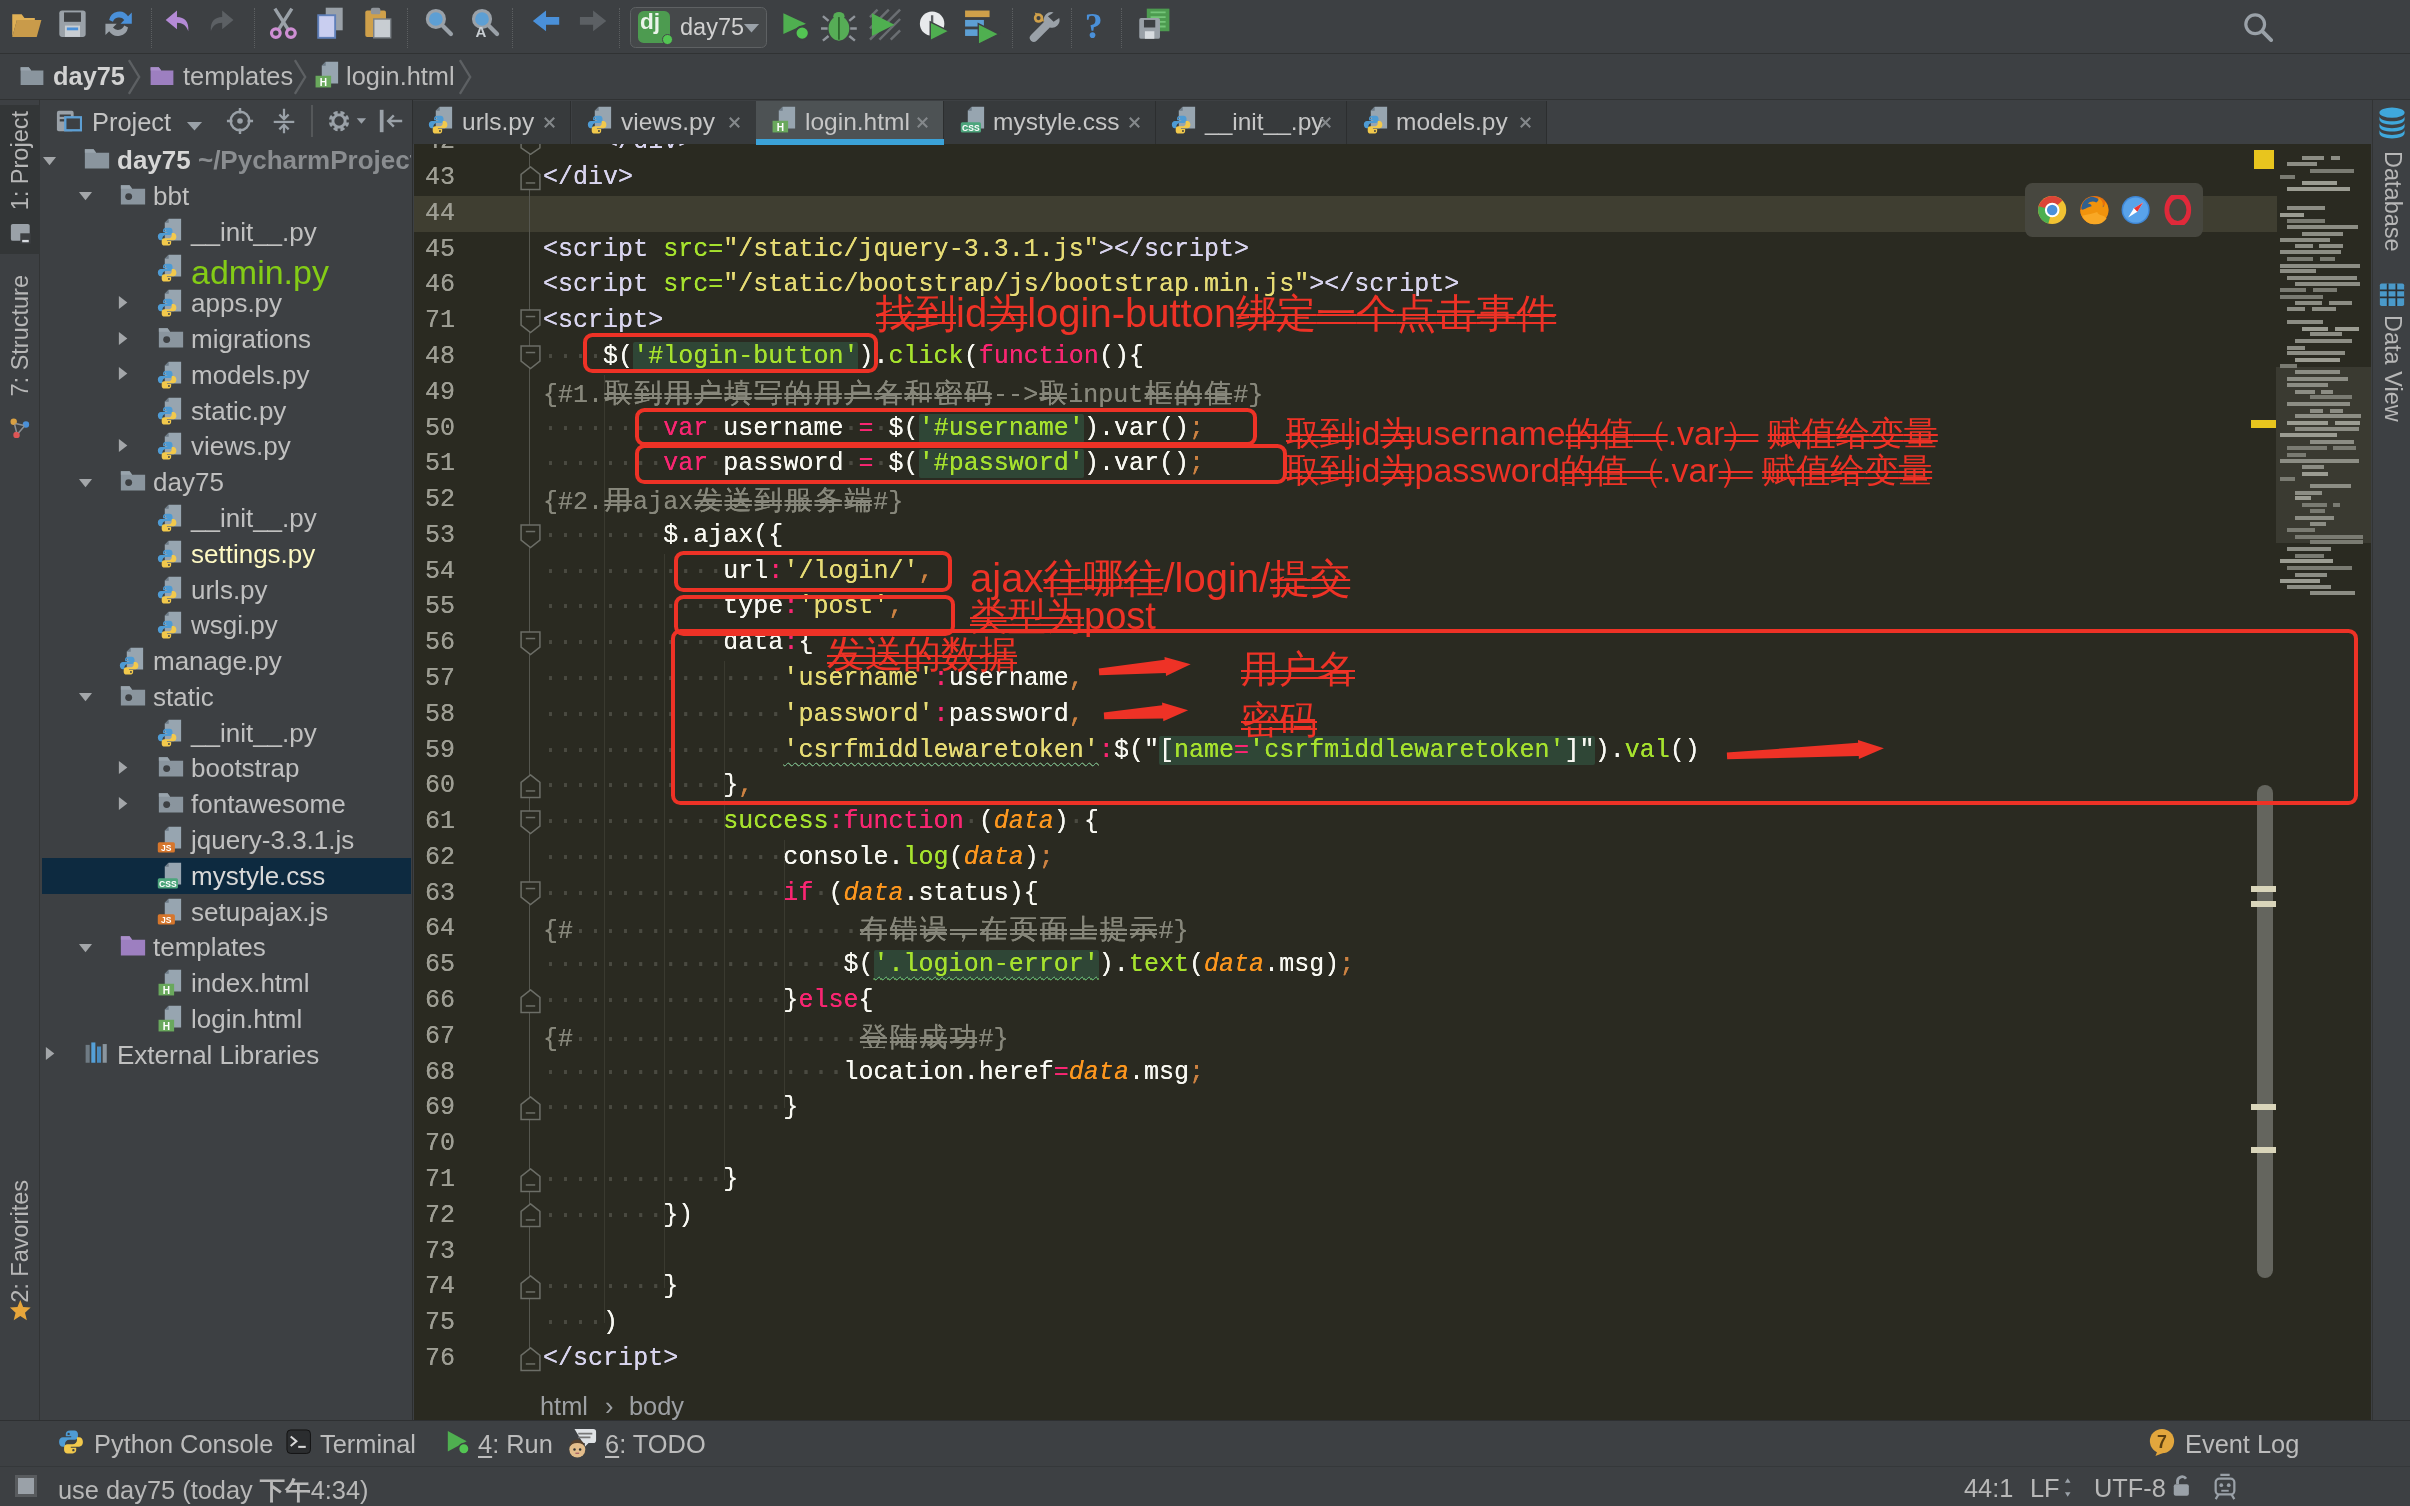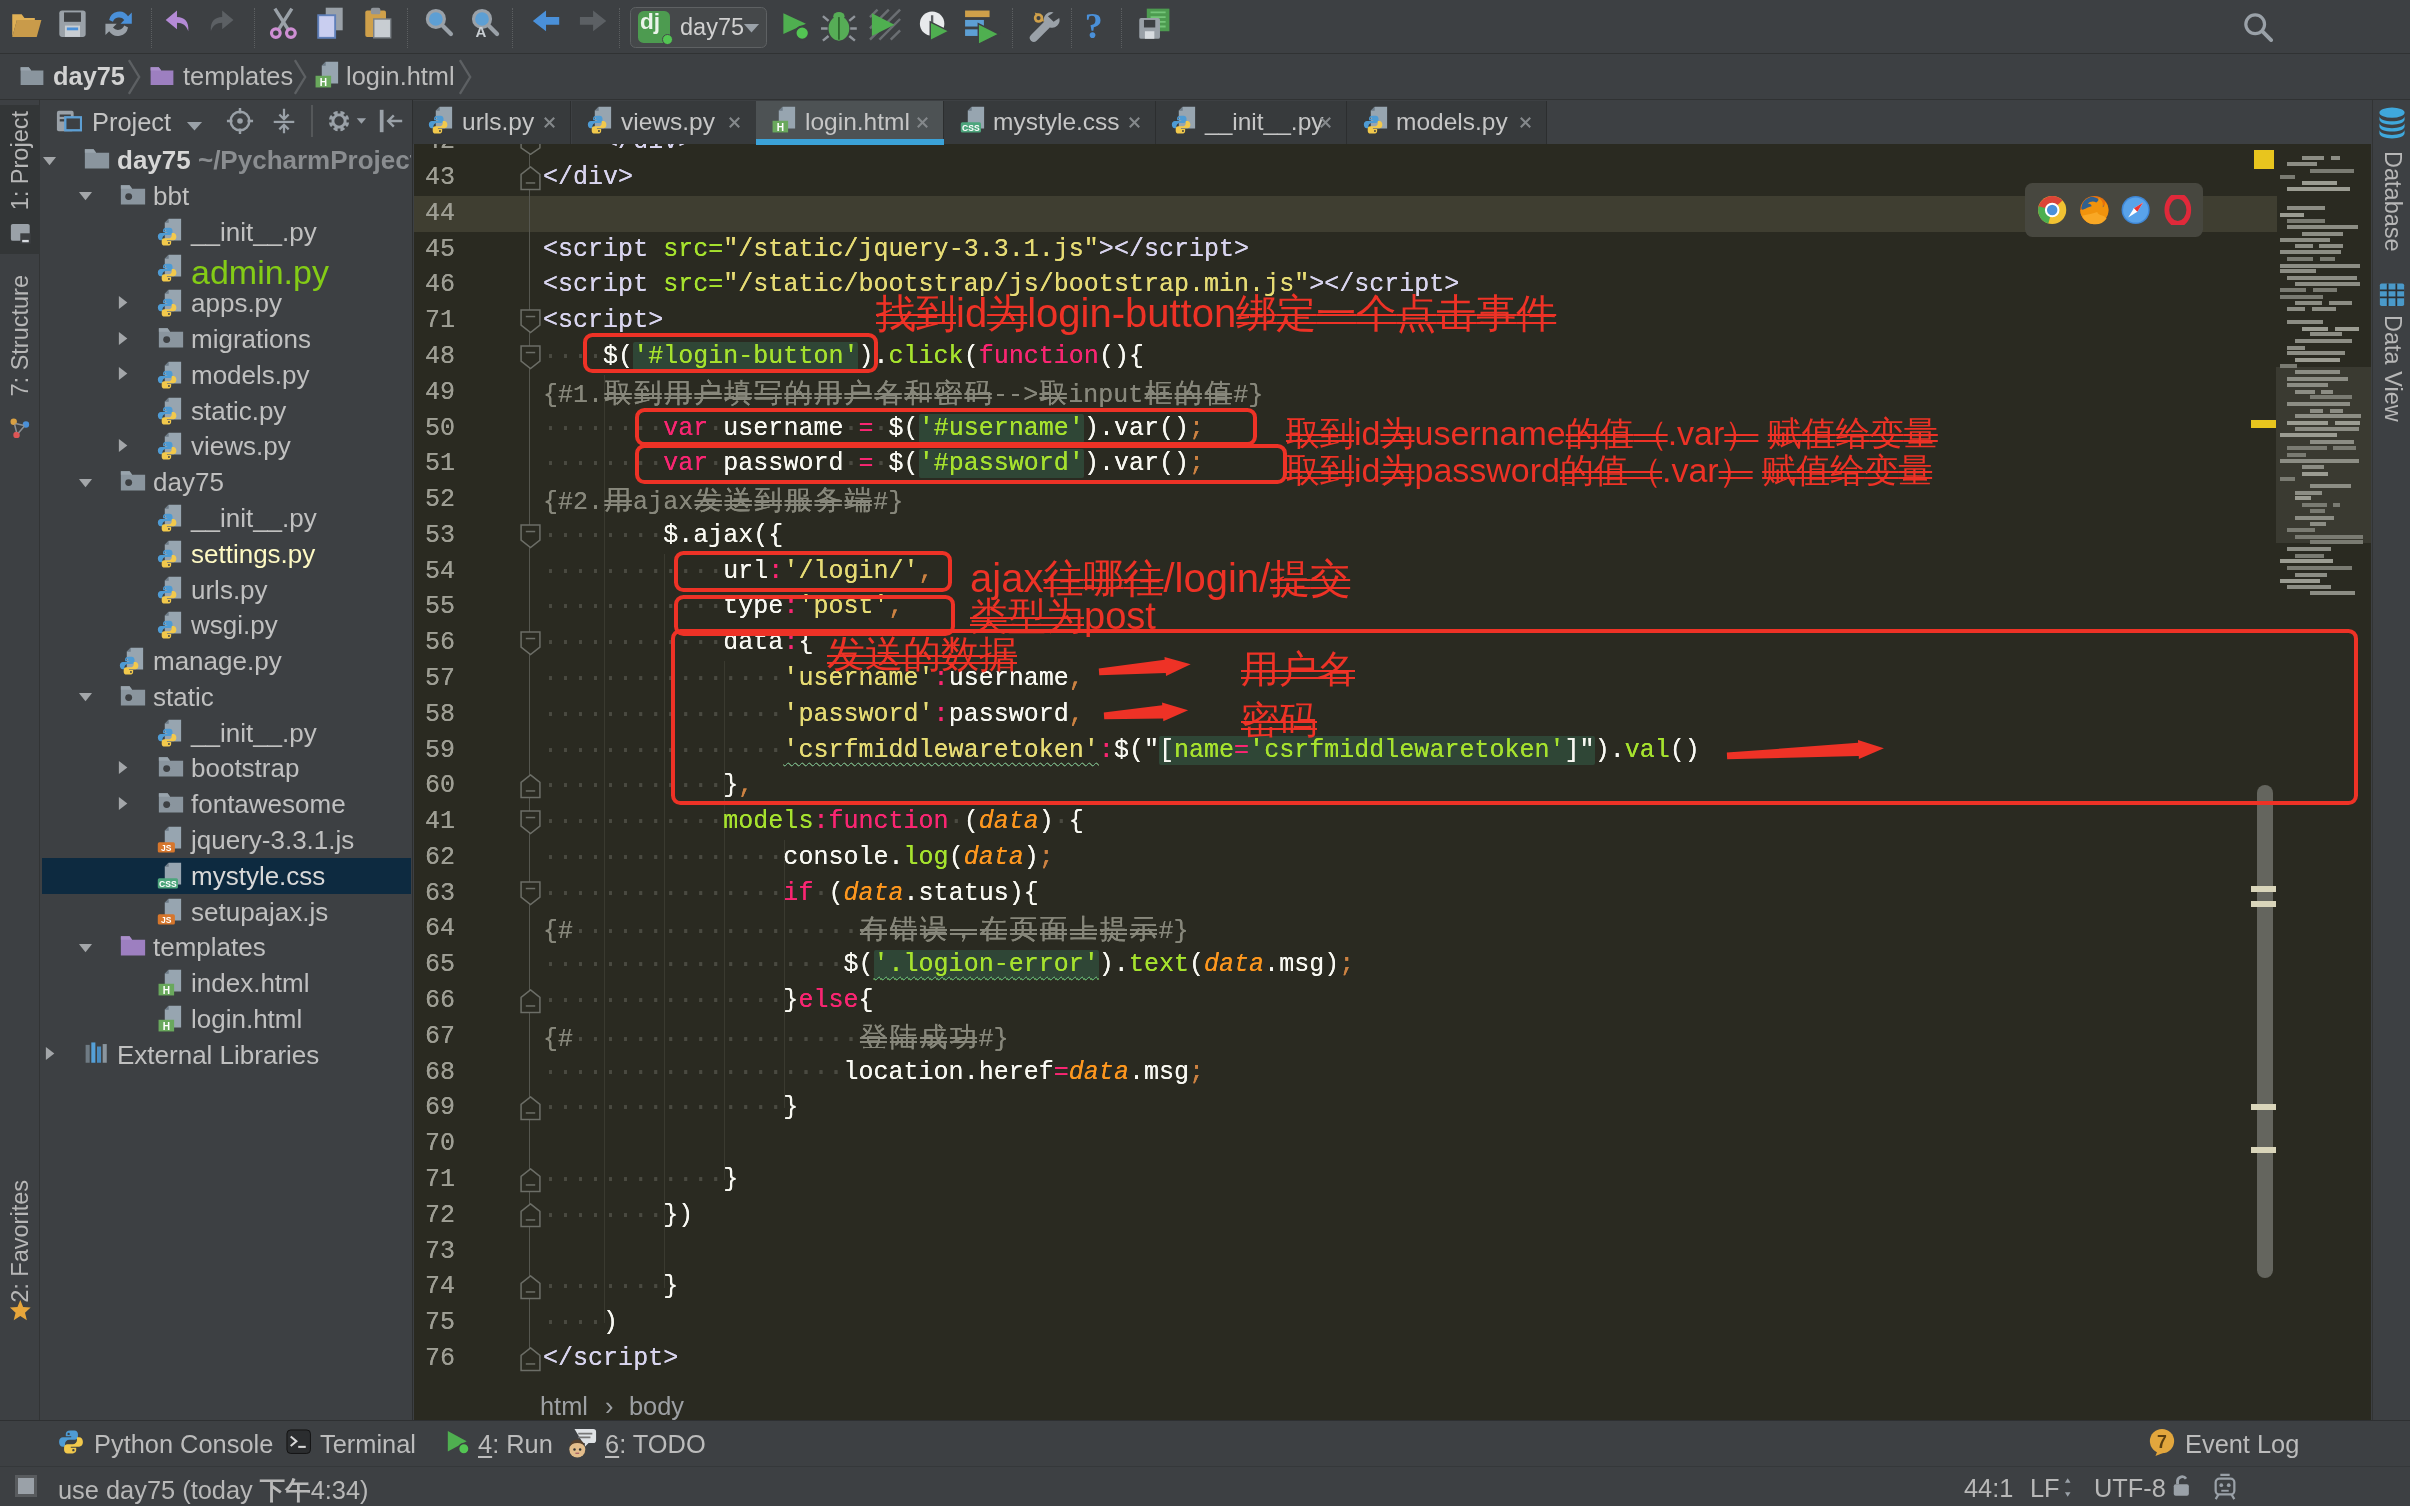--- a/index.html
+++ b/index.html
@@ -128,22 +128,22 @@
 <div class="ln" style="top:625px"><i>············</i><span class="w">data</span><span class="p">:</span><span class="w">{</span></div>
 <div class="num" style="left:399px;top:625px">56</div>
 <div class="ln" style="top:661px"><i>················</i><span class="y">'username'</span><span class="p">:</span><span class="w">username</span><span class="o">,</span></div>
 <div class="num" style="left:399px;top:661px">57</div>
 <div class="ln" style="top:697px"><i>················</i><span class="y">'password'</span><span class="p">:</span><span class="w">password</span><span class="o">,</span></div>
 <div class="num" style="left:399px;top:697px">58</div>
 <div class="ln" style="top:733px"><i>················</i><span class="y wv">'csrfmiddlewaretoken'</span><span class="p">:</span><span class="w">$("</span><span class="hb"><span class="w">[</span><span class="g">name</span><span class="p">=</span><span class="g">'csrfmiddlewaretoken'</span><span class="w">]"</span></span><span class="w">).</span><span class="g">val</span><span class="w">()</span></div>
 <div class="num" style="left:399px;top:733px">59</div>
 <div class="ln" style="top:768px"><i>············</i><span class="w">}</span><span class="o">,</span></div>
 <div class="num" style="left:399px;top:768px">60</div>
-<div class="ln" style="top:804px"><i>············</i><span class="g">models</span><span class="p">:</span><span class="p">function</span><i>·</i><span class="w">(</span><span class="d">data</span><span class="w">)</span><i>·</i><span class="w">{</span></div>
-<div class="num" style="left:399px;top:804px">41</div>
+<div class="ln" style="top:804px"><i>············</i><span class="g">success</span><span class="p">:</span><span class="p">function</span><i>·</i><span class="w">(</span><span class="d">data</span><span class="w">)</span><i>·</i><span class="w">{</span></div>
+<div class="num" style="left:399px;top:804px">61</div>
 <div class="ln" style="top:840px"><i>················</i><span class="w">console.</span><span class="g">log</span><span class="w">(</span><span class="d">data</span><span class="w">)</span><span class="o">;</span></div>
 <div class="num" style="left:399px;top:840px">62</div>
 <div class="ln" style="top:876px"><i>················</i><span class="p">if</span><i>·</i><span class="w">(</span><span class="d">data</span><span class="w">.status){</span></div>
 <div class="num" style="left:399px;top:876px">63</div>
 <div class="ln" style="top:911px"><span class="c">{#</span><i>···················</i><span class="c"><b>有</b><b>错</b><b>误</b><b>，</b><b>在</b><b>页</b><b>面</b><b>上</b><b>提</b><b>示</b>#}</span></div>
 <div class="num" style="left:399px;top:911px">64</div>
 <div class="ln" style="top:947px"><i>····················</i><span class="w">$(</span><span class="g hb wv">'.logion-error'</span><span class="w">).</span><span class="g">text</span><span class="w">(</span><span class="d">data</span><span class="w">.msg)</span><span class="o">;</span></div>
 <div class="num" style="left:399px;top:947px">65</div>
 <div class="ln" style="top:983px"><i>················</i><span class="w">}</span><span class="p">else</span><span class="w">{</span></div>
 <div class="num" style="left:399px;top:983px">66</div>

